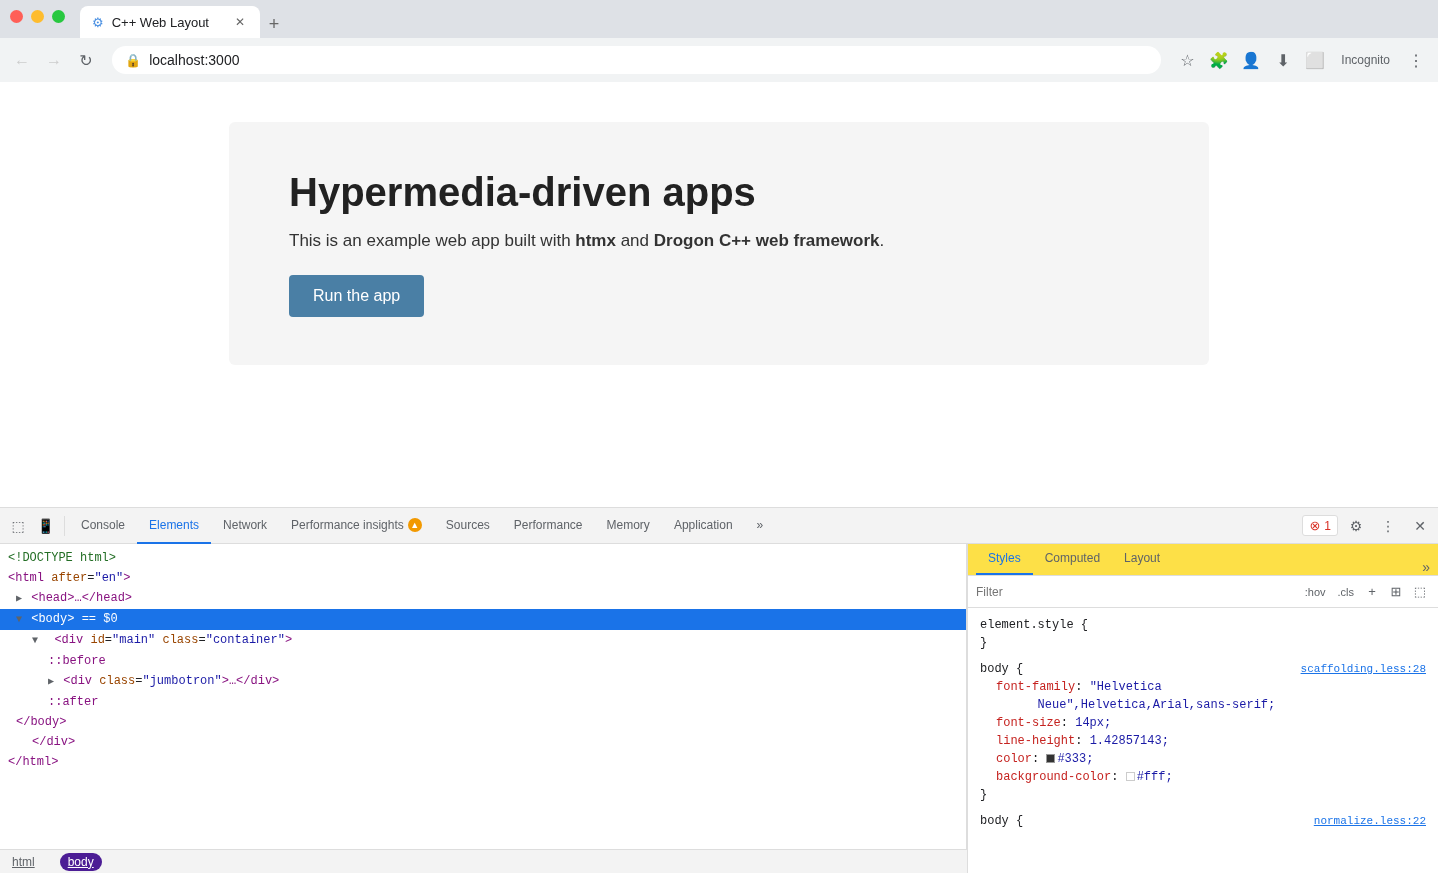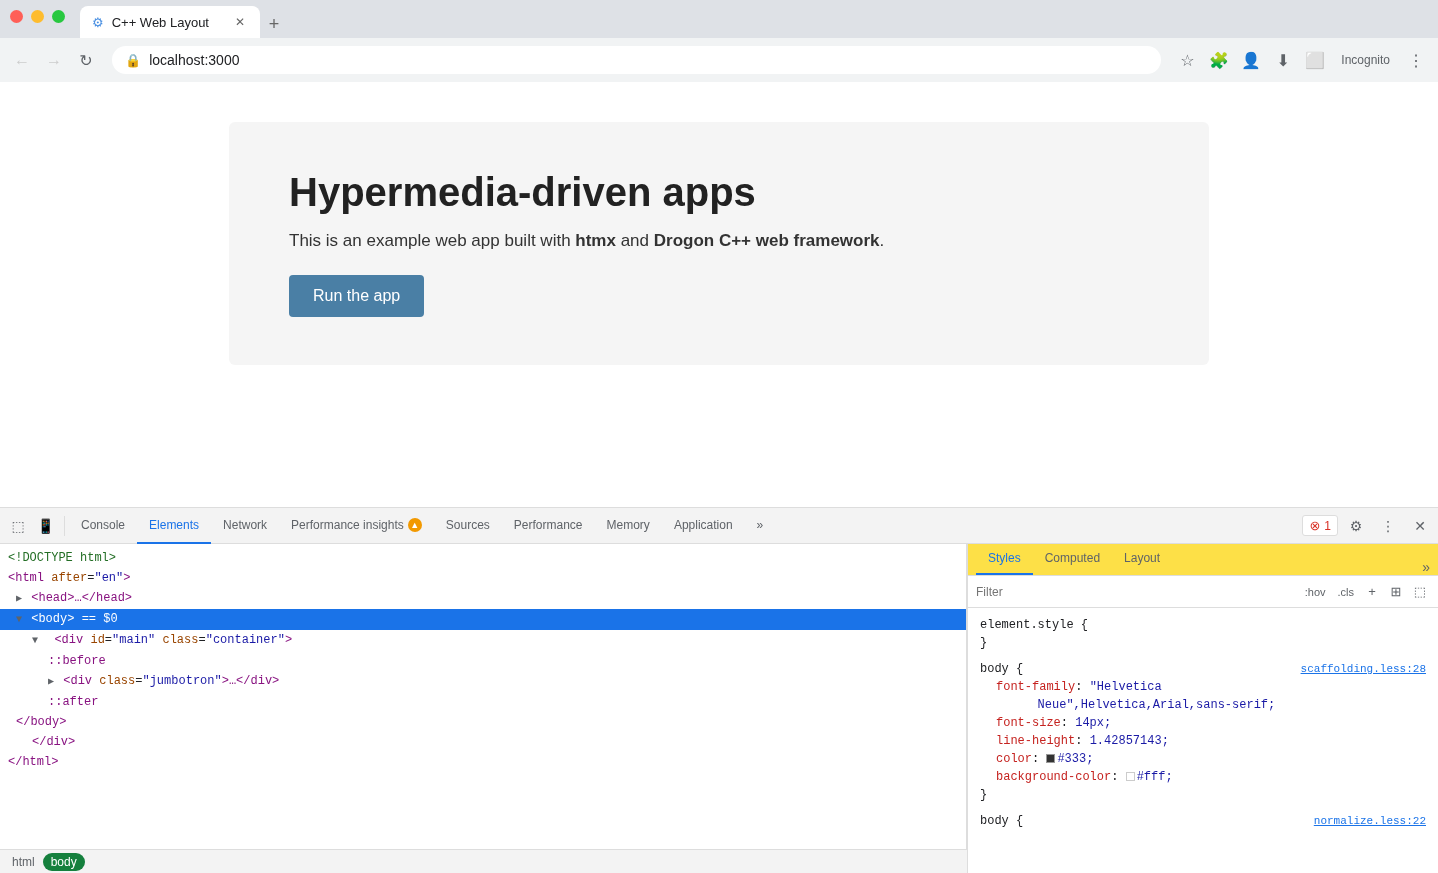--- a/index.html
+++ b/index.html
@@ -273,26 +273,28 @@
       padding: 0 8px;
       gap: 4px;
       font-size: 12px;
       flex-shrink: 0;
     }
     .breadcrumb-item {
       color: #5f6368;
       cursor: pointer;
       padding: 2px 4px;
       border-radius: 2px;
+      text-decoration: underline;
     }
     .breadcrumb-item.active {
-      background: #15803d;
+      background: #4c1d95;
       color: #fff;
       border-radius: 10px;
       padding: 2px 8px;
+      margin-left: 17px;
     }
 
     
     .styles-panel {
       width: 470px;
       display: flex;
       flex-direction: column;
       flex-shrink: 0;
       overflow: hidden;
     }

